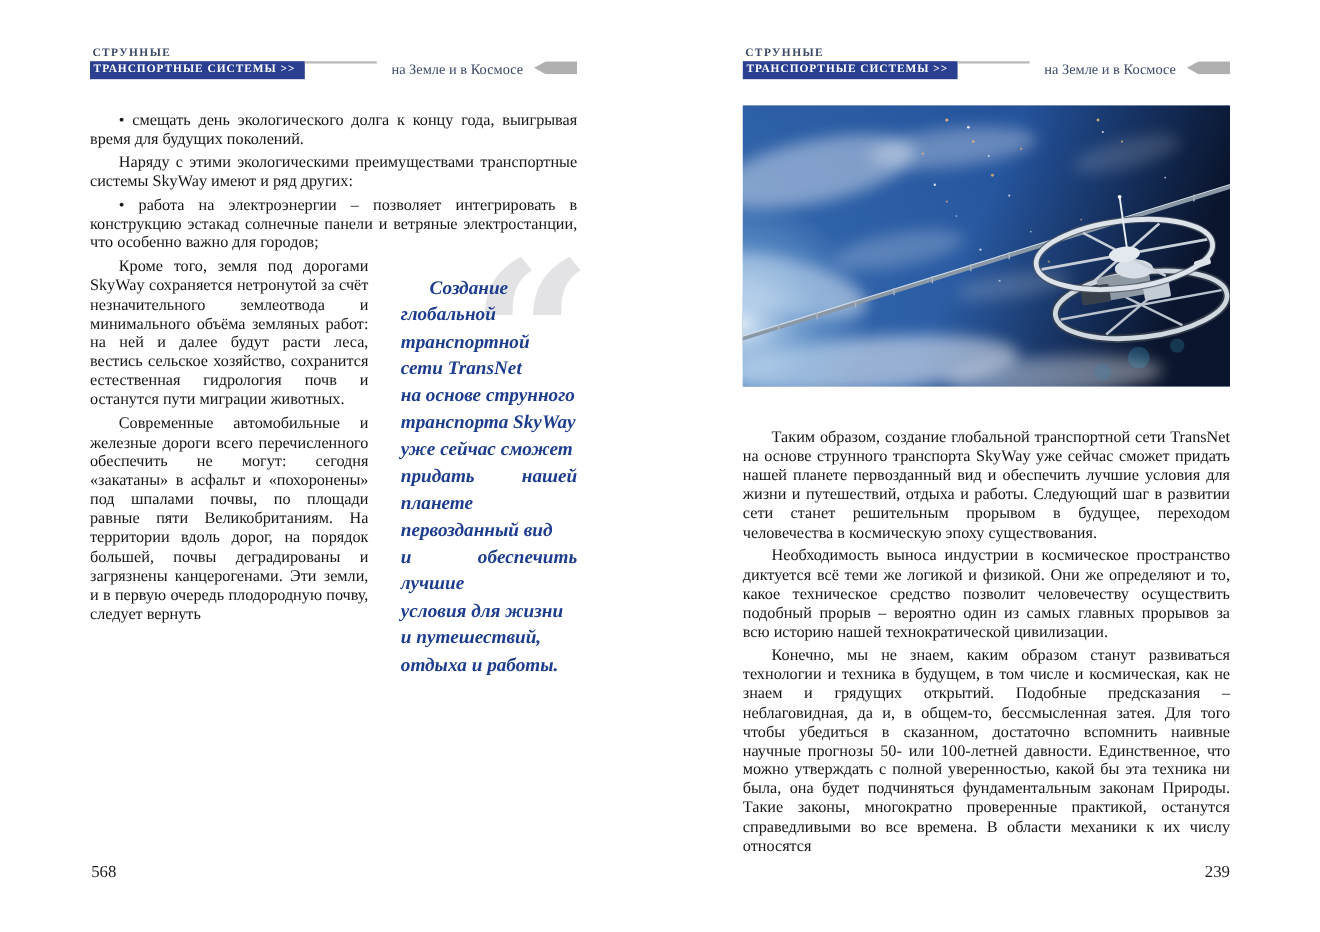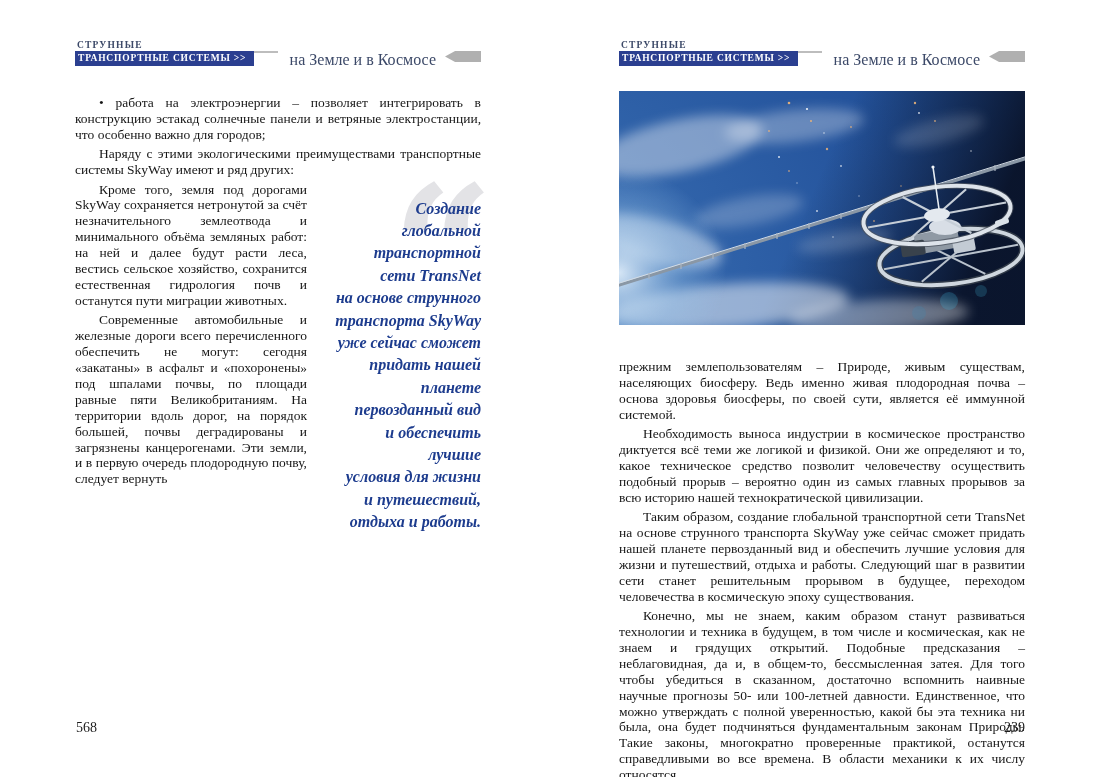--- a/index.html
+++ b/index.html
@@ -18,40 +18,40 @@
     letter-spacing:1.2px;color:#3c4968;padding-left:2px;margin-bottom:1px;
   }
   .hdr-row{display:flex;align-items:flex-start;}
   .hdr-brandbox{
     background:#2b3f90;color:#ffffff;font-family:"Liberation Serif", serif;
     font-weight:bold;font-size:9.5px;letter-spacing:0.8px;
     padding:2px 8px 3px 3px;white-space:nowrap;
   }
   .hdr-rule{flex:1;height:1.5px;background:#bdbdbd;margin-right:12px;}
   .hdr-tagline{
-    font-size:16px;color:#3c4968;white-space:nowrap;font-family:"Liberation Serif", serif;
+    font-size:12px;color:#3c4968;white-space:nowrap;font-family:"Liberation Serif", serif;
   }
   .hdr-arrow{
     width:36px;height:11px;background:#b0b0b0;margin-left:9px;
     clip-path:polygon(0 50%, 28% 0, 100% 0, 100% 100%, 28% 100%);
   }
 
   
   .body{margin-top:26px;font-size:13.5px;line-height:15.9px;text-align:justify;}
   .body p{margin:0 0 3.5px 0;text-indent:24px;}
   .body p.noindent{text-indent:0;}
 
   .cols{display:flex;gap:27px;margin-top:2px;}
   .col-text{width:232px;}
   .col-quote{flex:1;position:relative;padding-top:16px;}
   .qmark-svg{position:absolute;top:-6px;right:-4px;z-index:0;}
   .pullquote{
     position:relative;z-index:1;margin:22px 0 0 0;
     color:#1d3c8e;font-weight:bold;font-style:italic;
-    font-size:16px;line-height:22.4px;text-align:right;white-space:pre-line;
+    font-size:16px;line-height:22.4px;white-space:pre-line;
   }
 
   
   .photo{margin-top:22px;width:406px;height:234px;display:block;}
   .page-right .body{margin-top:34px;}
 
   .pagenum{position:absolute;top:720px;font-size:14px;color:#1c1c1c;font-family:Liberation Serif, serif;}
   .pagenum-left{left:1px;}
   .pagenum-right{right:0;}
 </style>
@@ -64,22 +64,23 @@
     <div class="hdr-brand1">СТРУННЫЕ</div>
     <div class="hdr-row">
       <span class="hdr-brandbox">ТРАНСПОРТНЫЕ СИСТЕМЫ  &gt;&gt;</span>
       <span class="hdr-rule"></span>
       <span class="hdr-tagline">на Земле и в Космосе</span>
       <span class="hdr-arrow"></span>
     </div>
   </div>
 
   <div class="body">
+    <p>•  смещать день экологического долга к концу года, выигрывая время для будущих поколений.</p>
+    <p>Наряду с этими экологическими преимуществами транспортные системы SkyWay имеют и ряд других:</p>
     <p>•  работа на электроэнергии – позволяет интегрировать в конструкцию эстакад солнечные панели и ветряные электростанции, что особенно важно для городов;</p>
-    <p>Наряду с этими экологическими преимуществами транспортные системы SkyWay имеют и ряд других:</p>
 
     <div class="cols">
       <div class="col-text">
         <p>Кроме того, земля под дорогами SkyWay сохраняется нетронутой за счёт незначительного землеотвода и минимального объёма земляных работ: на ней и далее будут расти леса, вестись сельское хозяйство, сохранится естественная гидрология почв и останутся пути миграции животных.</p>
         <p>Современные автомобильные и железные дороги всего перечисленного обеспечить не могут: сегодня «закатаны» в асфальт и «похоронены» под шпалами почвы, по площади равные пяти Великобританиям. На территории вдоль дорог, на порядок большей, почвы деградированы и загрязнены канцерогенами. Эти земли, и в первую очередь плодородную почву, следует вернуть</p>
       </div>
       <div class="col-quote">
         <svg class="qmark-svg" width="100" height="72" aria-hidden="true">
           <text x="104" y="132" text-anchor="end" font-size="170" font-family="DejaVu Serif, serif" font-weight="bold" fill="#e3e3e6" transform="scale(1.05,1)">“</text>
         </svg>
@@ -231,20 +232,19 @@
 
       <rect x="376" y="128" width="14" height="6" rx="2" fill="#dbe2e9" transform="rotate(-18 383 131)"></rect>
     </g>
 
     <circle cx="330" cy="210" r="9" fill="#3db0d8" opacity="0.25"></circle>
     <circle cx="362" cy="200" r="6" fill="#47c2e8" opacity="0.2"></circle>
     <circle cx="300" cy="222" r="7" fill="#2f8fc0" opacity="0.18"></circle>
   </svg>
 
   <div class="body">
-    <p class="noindent">прежним землепользователям – Природе, живым существам, населяющих биосферу. Ведь именно живая плодородная почва – основа здоровья биосферы, по своей сути, является её иммунной системой.</p>
+    <p>Таким образом, создание глобальной транспортной сети TransNet на основе струнного транспорта SkyWay уже сейчас сможет придать нашей планете первозданный вид и обеспечить лучшие условия для жизни и путешествий, отдыха и работы. Следующий шаг в развитии сети станет решительным прорывом в будущее, переходом человечества в космическую эпоху существования.</p>
     <p>Необходимость выноса индустрии в космическое пространство диктуется всё теми же логикой и физикой. Они же определяют и то, какое техническое средство позволит человечеству осуществить подобный прорыв – вероятно один из самых главных прорывов за всю историю нашей технократической цивилизации.</p>
-    <p>Таким образом, создание глобальной транспортной сети TransNet на основе струнного транспорта SkyWay уже сейчас сможет придать нашей планете первозданный вид и обеспечить лучшие условия для жизни и путешествий, отдыха и работы. Следующий шаг в развитии сети станет решительным прорывом в будущее, переходом человечества в космическую эпоху существования.</p>
     <p>Конечно, мы не знаем, каким образом станут развиваться технологии и техника в будущем, в том числе и космическая, как не знаем и грядущих открытий. Подобные предсказания – неблаговидная, да и, в общем-то, бессмысленная затея. Для того чтобы убедиться в сказанном, достаточно вспомнить наивные научные прогнозы 50- или 100-летней давности. Единственное, что можно утверждать с полной уверенностью, какой бы эта техника ни была, она будет подчиняться фундаментальным законам Природы. Такие законы, многократно проверенные практикой, останутся справедливыми во все времена. В области механики к их числу относятся</p>
   </div>
 
   <div class="pagenum pagenum-right">239</div>
 </div>
 
 </body></html>

